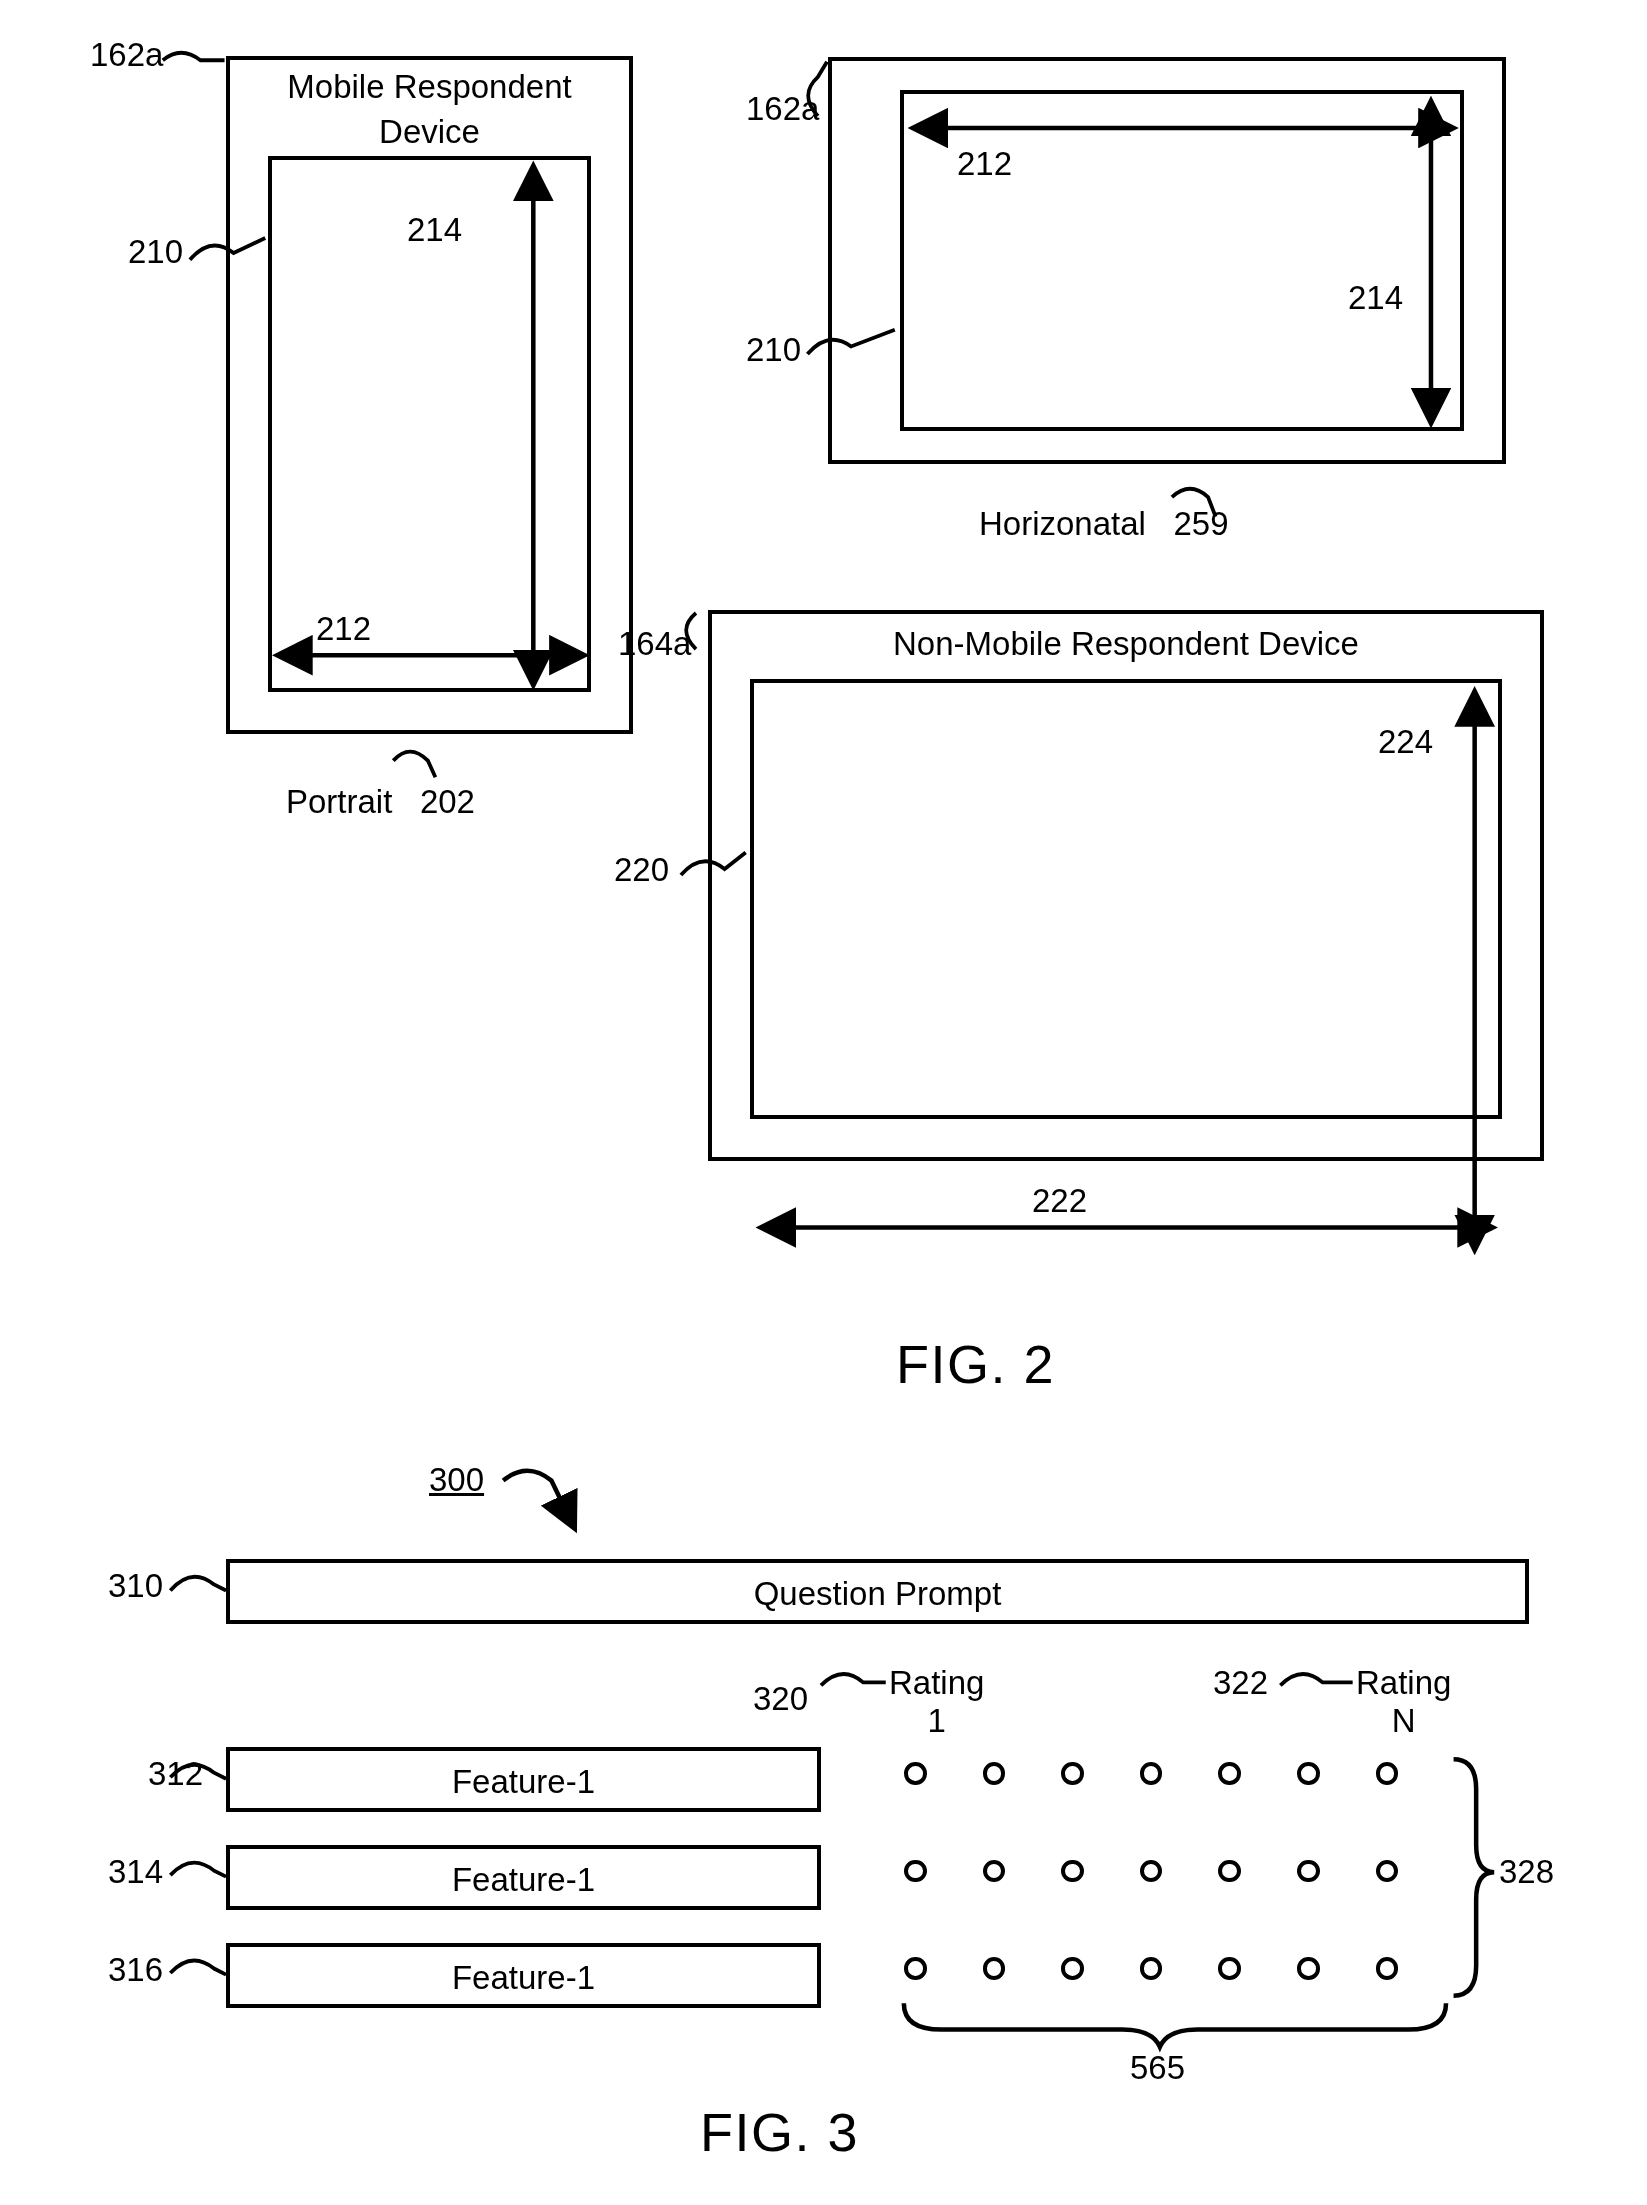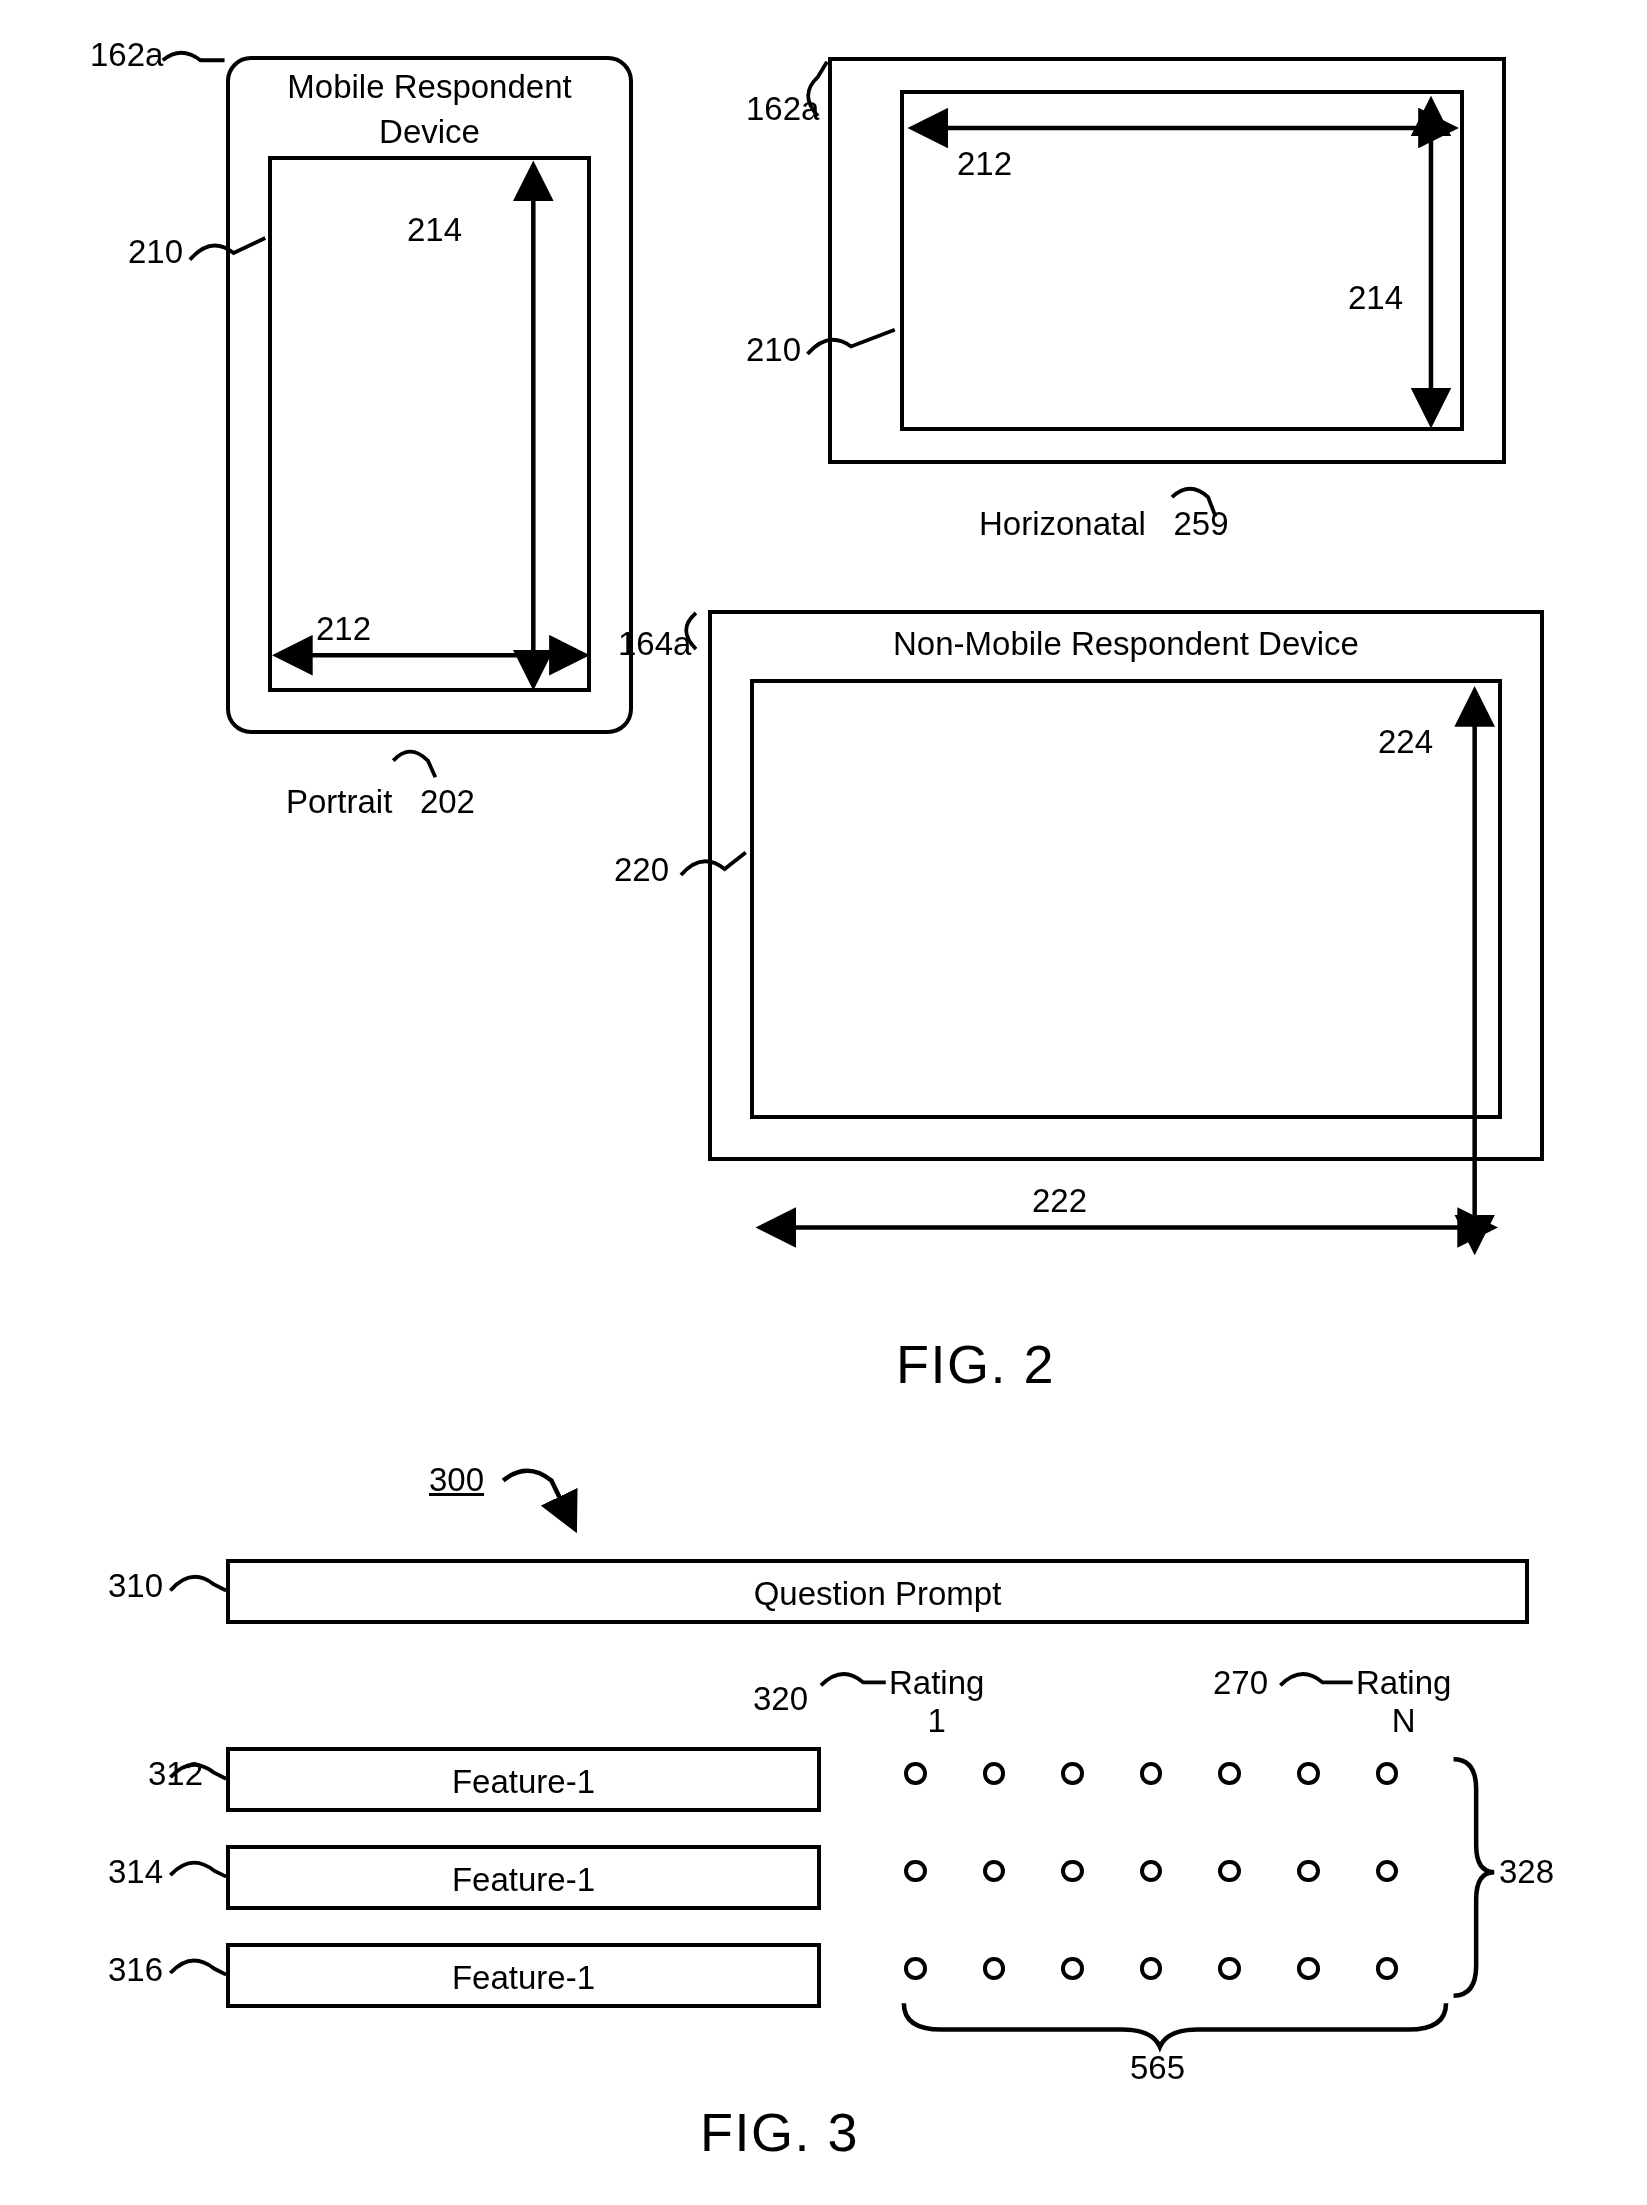--- a/index.html
+++ b/index.html
@@ -51,21 +51,21 @@
     height: 22.6px;
     border: 4.5px solid #000;
     border-radius: 50%;
     display: inline-block;
   }
   svg { position: absolute; top:0; left:0; pointer-events:none; }
 </style>
 </head>
 <body>
 
-<div class="abs device-frame" style="left:226px; top:56px; width:407px; height:678px;border-radius:25px;">
+<div class="abs device-frame" style="left:226px; top:56px; width:407px; height:678px;">
   <div class="title" style="position:absolute; width:100%; top:7.5px;">Mobile Respondent</div>
   <div class="title" style="position:absolute; width:100%; top:53px;">Device</div>
   <div class="inner-frame" style="left:38px; top:96px; right:38px; bottom:38px;"></div>
 </div>
 <div class="abs ref" style="left:90px; top:36px;">162a</div>
 <div class="abs ref" style="left:128px; top:233px;">210</div>
 <div class="abs ref" style="left:407px; top:211px;">214</div>
 <div class="abs ref" style="left:316px; top:610px;">212</div>
 <div class="abs caption" style="left:286px; top:783px;">
   <span>Portrait</span>
@@ -100,21 +100,21 @@
 <div class="abs feature-box" style="left:226px; top:1559px; width:1303px; height:65px;">
   <span>Question Prompt</span>
 </div>
 <div class="abs ref" style="left:108px; top:1567px;">310</div>
 
 <div class="abs ref" style="left:753px; top:1664px;margin-top:16px;">320</div>
 <div class="abs" style="left:889px; top:1664px; text-align:center; font-size:33px;">
   <div>Rating</div>
   <div>1</div>
 </div>
-<div class="abs ref" style="left:1213px; top:1664px;">270</div>
+<div class="abs ref" style="left:1213px; top:1664px;">322</div>
 <div class="abs" style="left:1356px; top:1664px; text-align:center; font-size:33px;">
   <div>Rating</div>
   <div>N</div>
 </div>
 
 <div class="abs ref" style="left:108px; top:1755px;margin-left:40px;">312</div>
 <div class="abs feature-box" style="left:226px; top:1747px; width:595px; height:65px;">
   <span>Feature-1</span>
 </div>
 

